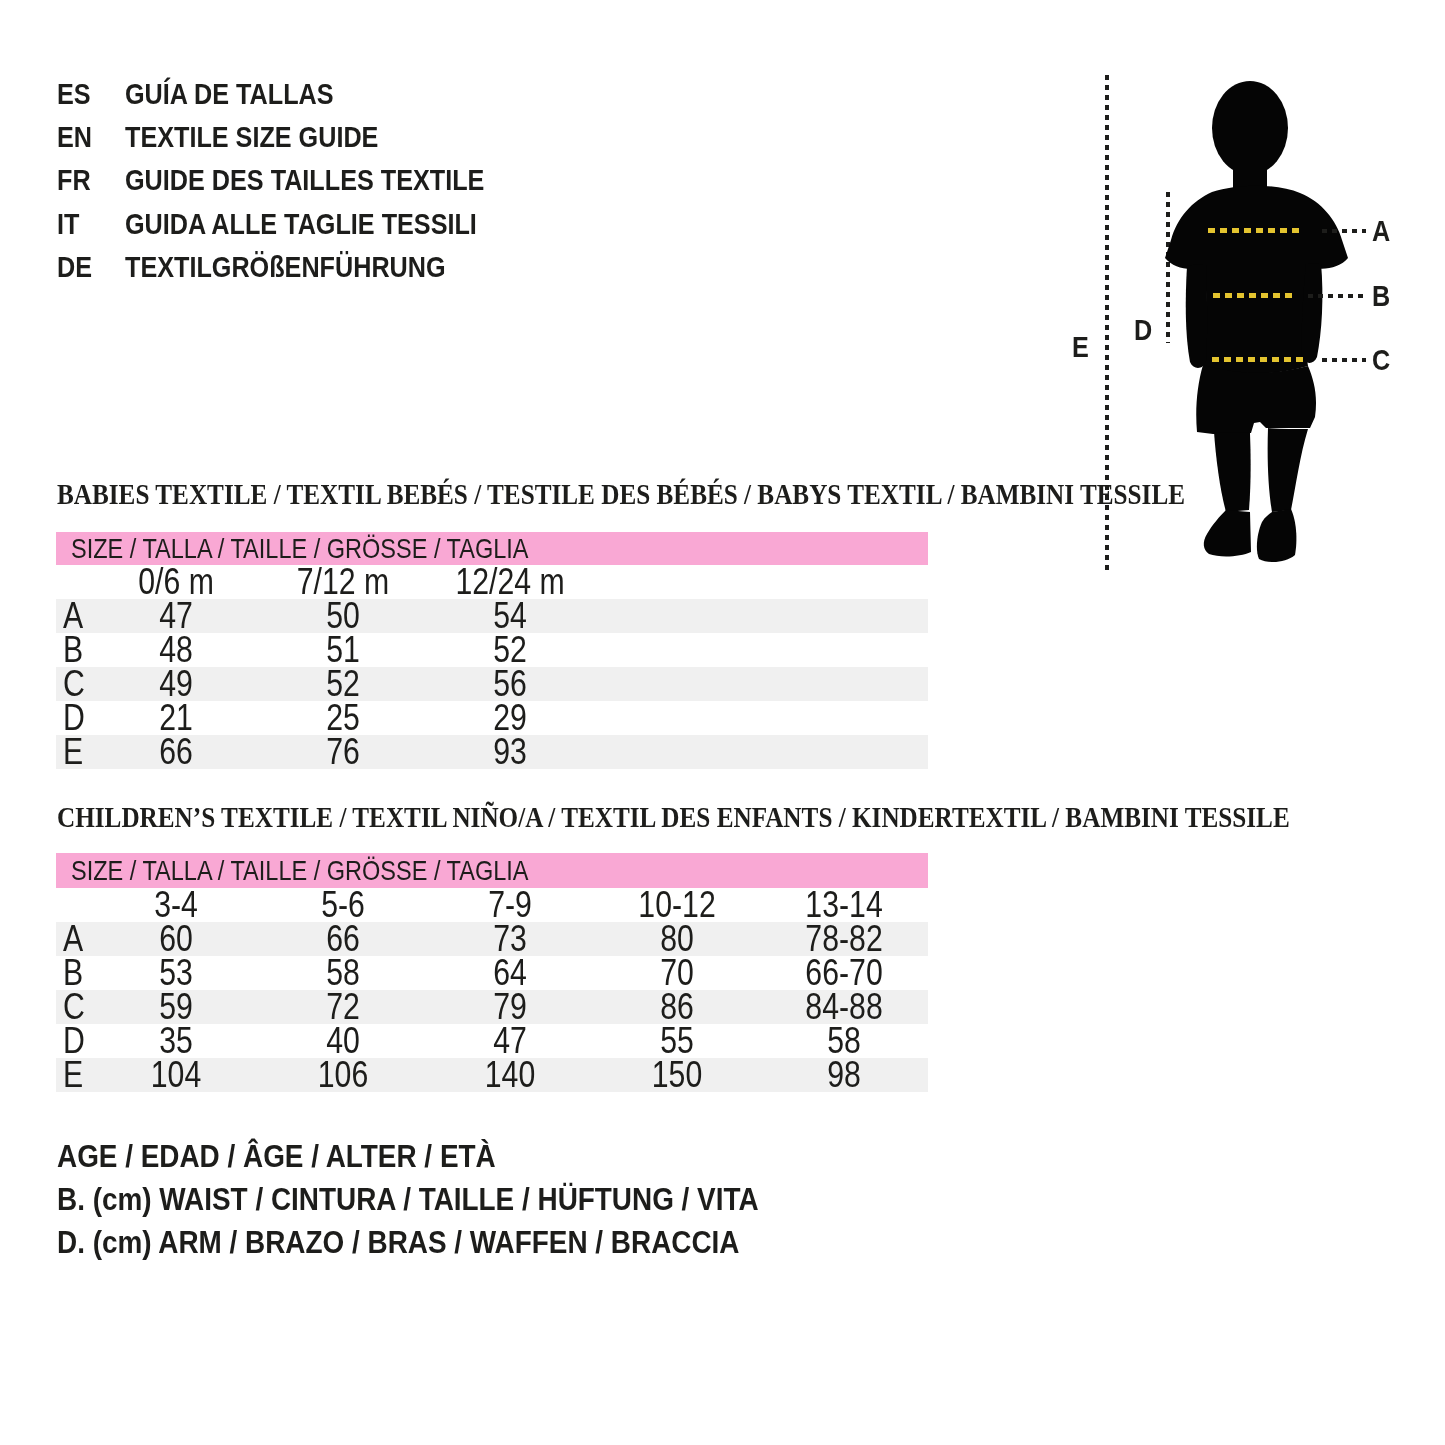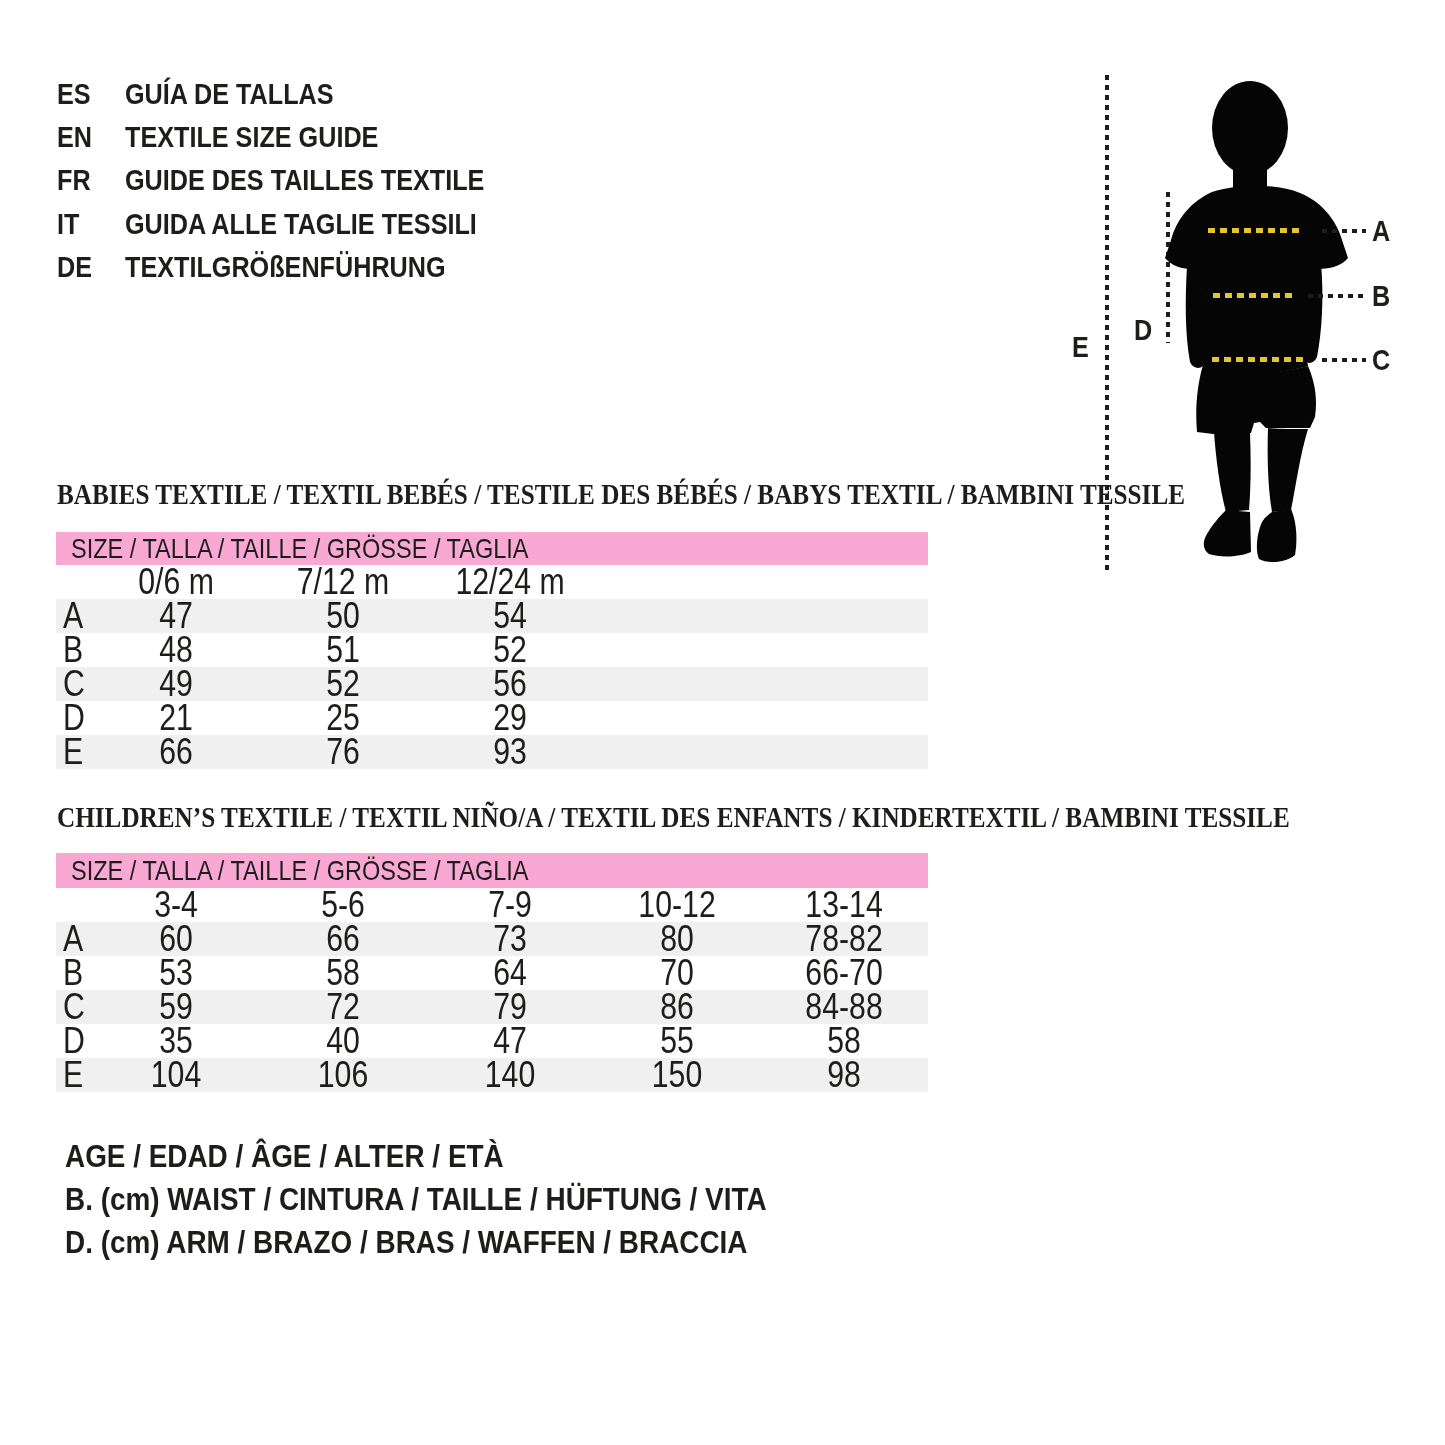--- a/index.html
+++ b/index.html
@@ -23,21 +23,21 @@
   
   .sg-table { position:absolute; left:56px; width:872px; }
   .size-bar { height:33px; line-height:33px; background:#f9a8d4; padding-left:15px; font-size:28px; }
   .cols-row, .trow { display:flex; height:34px; line-height:34px; font-size:36px; }
   .trow.alt { background:#f0f0f0; }
   .rlabel { width:37px; padding-left:7px; box-sizing:border-box; }
   .col { width:167px; text-align:center; }
 
   
   .legend { position:absolute; left:57px; top:1135px; }
-  .legend-line { height:43.2px; line-height:43.2px; font-size:31px; font-weight:bold;margin-left:8px; }
+  .legend-line { height:43.2px; line-height:43.2px; font-size:31px; font-weight:bold; }
 
   
   .figure { position:absolute; left:1050px; top:60px; width:395px; height:530px; }
   .vdots { position:absolute; width:4px;
     background-image:repeating-linear-gradient(to bottom,#1d1d1b 0 5px,transparent 5px 10px); }
   .ydash { position:absolute; height:5px;
     background-image:repeating-linear-gradient(to right,var(--accent,#e4c42f) 0 7px,transparent 7px 12px); }
   .bdots { position:absolute; height:4px;
     background-image:repeating-linear-gradient(to right,#1d1d1b 0 5px,transparent 5px 10px); }
   .flabel { position:absolute; font-size:30px; font-weight:bold; line-height:30px; }

